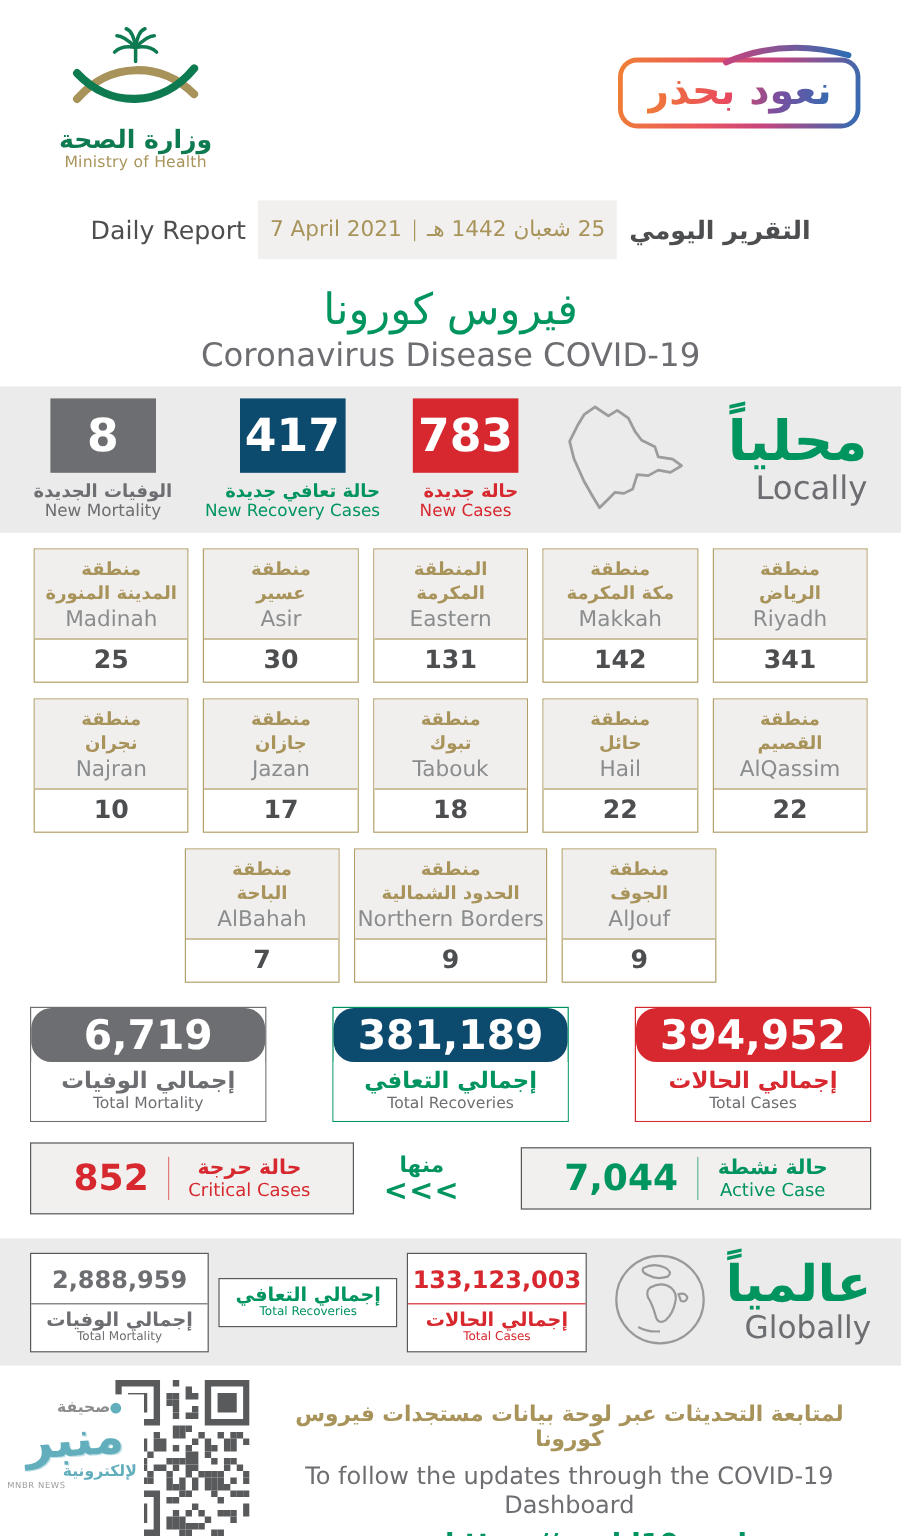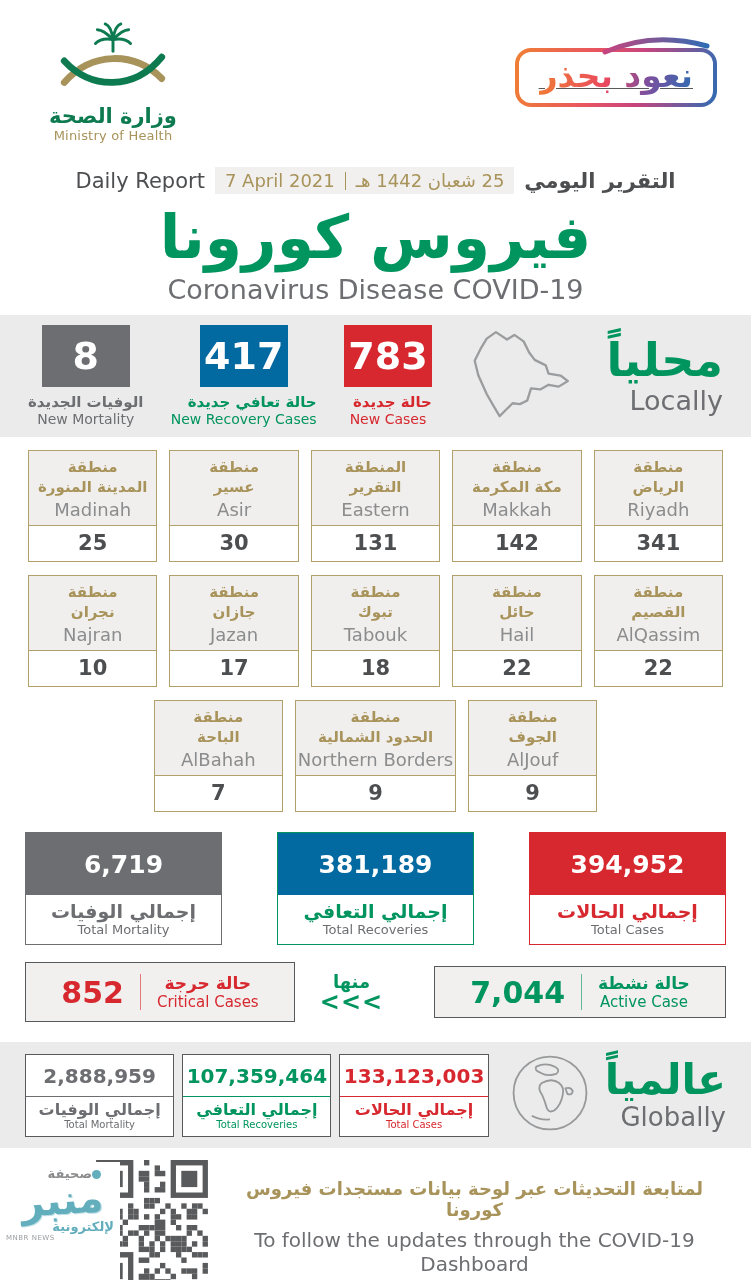--- a/index.html
+++ b/index.html
@@ -10,65 +10,65 @@
   .band { background: #ebebeb; }
 
   
   .header { display: flex; justify-content: space-between; padding: 22px 30px 0 38px; }
   .logo { text-align: center; width: 150px; }
   .logo-ar { color: #0d7a50; font-weight: bold; font-size: 21px; margin-top: 2px; direction: rtl; }
   .logo-en { color: #a8935a; font-size: 13px; letter-spacing: .2px; }
   .badge-wrap { position: relative; margin-top: 26px; margin-right: 4px; }
   .badge-outer { background: linear-gradient(100deg,#f08033 0%,#e95560 38%,#c6447e 62%,#2f6cb3 100%);
     padding: 4px; border-radius: 16px; display: inline-block; }
-  .badge-inner { background: #fff; border-radius: 12px; padding: 4px 20px 8px; text-decoration: underline; }
+  .badge-inner { background: #fff; border-radius: 12px; padding: 4px 20px 8px; }
   .badge-text { font-size: 33px; font-weight: bold; direction: rtl;
     background: linear-gradient(100deg,#f08033 0%,#e9485f 45%,#7d4f9e 70%,#2f6cb3 100%);
     -webkit-background-clip: text; background-clip: text; color: transparent; -webkit-text-fill-color: transparent; }
   .badge-swoosh { position: absolute; top: -12px; right: 6px; }
 
   
   .date-row { display: flex; justify-content: center; align-items: center; gap: 10px; margin-top: 24px; }
   .daily-en { font-size: 21px; color: #4d4e50; }
-  .date-box { background: #f1f0ee; padding: 3px 10px; display: flex; align-items: center; gap: 10px; }
+  .date-box { background: #f1f0ee; padding: 14px 10px; display: flex; align-items: center; gap: 10px; }
   .date-g, .date-h { color: #a8935a; font-size: 18px; }
   .date-sep { width: 1px; height: 18px; background: #a8935a; }
   .daily-ar { font-size: 21px; font-weight: bold; color: #4d4e50; direction: rtl; }
-  .title-ar { text-align: center; color: #00945e; font-size: 60px; font-weight: bold; margin-top: 8px; direction: rtl; }
+  .title-ar { text-align: center; color: #00945e; font-size: 36px; font-weight: normal; margin-top: 22px; direction: rtl; }
   .title-en { text-align: center; color: #6d6e71; font-size: 27px; margin: 2px 0 10px; }
 
   
   .locally { display: flex; align-items: center; justify-content: space-between; padding: 16px 28px; height: 122px; }
   .stat { text-align: center; }
   .num-box { width: 88px; height: 62px; margin: 0 auto 6px; display: flex; align-items: center; justify-content: center;
     color: #fff; font-size: 38px; font-weight: bold; }
   .stat-ar { font-weight: bold; font-size: 15px; direction: rtl; white-space: nowrap; text-align: right; }
   .stat-en { font-size: 14px; white-space: nowrap; }
   .c-gray { color: #6d6e71; } .bg-gray { background: #6d6e71; }
-  .c-green { color: #00945e; } .bg-green { background: #0369a1; }
+  .c-green { color: #00945e; } .bg-green { background: #0c4a6e; }
   .c-red { color: #d7282f; } .bg-red { background: #d7282f; }
   .loc-label { text-align: right; }
   .loc-ar { color: #00945e; font-size: 46px; font-weight: bold; direction: rtl; line-height: 1.05; }
   .loc-en { color: #6d6e71; font-size: 27px; }
 
   
   .rgrid { display: flex; gap: 12px; padding: 0 28px; margin-top: 13px; }
   .rgrid.row3 { justify-content: center; }
   .region-card { flex: 1; border: 1px solid #b2a06a; background: #fff; }
   .rgrid.row3 .region-card { flex: 0 0 129px; }
   .region-head { background: #f1efed; border-bottom: 1px solid #b2a06a; text-align: center; padding: 7px 2px 5px; min-height: 70px; }
   .r-ar { color: #a8935a; font-weight: bold; font-size: 15px; line-height: 1.3; direction: rtl; }
   .r-en { color: #8a8c8e; font-size: 18px; margin-top: 2px; white-space: nowrap; }
   .region-value { text-align: center; font-size: 21px; font-weight: bold; color: #4d4e50; padding: 5px 0 6px; }
 
   
   .totals { display: flex; justify-content: space-between; padding: 0 25px; margin-top: 20px; }
   .total-card { width: 197px; border: 1px solid; }
   .b-gray { border-color: #6d6e71; } .b-green { border-color: #00945e; } .b-red { border-color: #d7282f; }
-  .total-head { height: 62px; display: flex; align-items: center; justify-content: center; color: #fff; font-size: 25px; font-weight: bold; }
+  .total-head { height: 45px; display: flex; align-items: center; justify-content: center; color: #fff; font-size: 34px; font-weight: bold; border-radius: 17px; }
   .total-body { text-align: center; padding: 5px 0 7px; background: #fff; }
   .t-ar { font-weight: bold; font-size: 19px; direction: rtl; }
   .t-en { font-size: 13px; color: #6d6e71; }
 
   
   .ca-row { display: flex; align-items: center; justify-content: space-between; padding: 0 25px; margin-top: 17px; }
   .ca-box { background: #f1f0ee; border: 1px solid; display: flex; align-items: center; justify-content: center; gap: 16px; }
   .crit-box { width: 270px; height: 60px; }
   .active-box { width: 292px; height: 52px; }
   .ca-num { font-size: 30px; font-weight: bold; }
@@ -202,21 +202,21 @@
     <div class="region-head">
         <div class="r-ar">منطقة</div>
         <div class="r-ar">عسير</div>
         <div class="r-en">Asir</div>
       </div>
     <div class="region-value">30</div>
   </div>
   <div class="region-card">
     <div class="region-head">
         <div class="r-ar">المنطقة</div>
-        <div class="r-ar">التقرير</div>
+        <div class="r-ar">المكرمة</div>
         <div class="r-en">Eastern</div>
       </div>
     <div class="region-value">131</div>
   </div>
   <div class="region-card">
     <div class="region-head">
         <div class="r-ar">منطقة</div>
         <div class="r-ar">مكة المكرمة</div>
         <div class="r-en">Makkah</div>
       </div>
@@ -349,21 +349,20 @@
   </div>
 </div>
 
 <div class="band globally">
   <div class="gcard b-gray">
     <div class="g-num c-gray">2,888,959</div>
     <div class="g-ar c-gray">إجمالي الوفيات</div>
     <div class="g-en c-gray">Total Mortality</div>
   </div>
   <div class="gcard b-green">
-    <div class="g-num c-green">107,359,464</div>
     <div class="g-ar c-green">إجمالي التعافي</div>
     <div class="g-en c-green">Total Recoveries</div>
   </div>
   <div class="gcard b-red">
     <div class="g-num c-red">133,123,003</div>
     <div class="g-ar c-red">إجمالي الحالات</div>
     <div class="g-en c-red">Total Cases</div>
   </div>
   <div class="globe-wrap">
     <svg width="82" height="82" viewBox="0 0 90 90">

